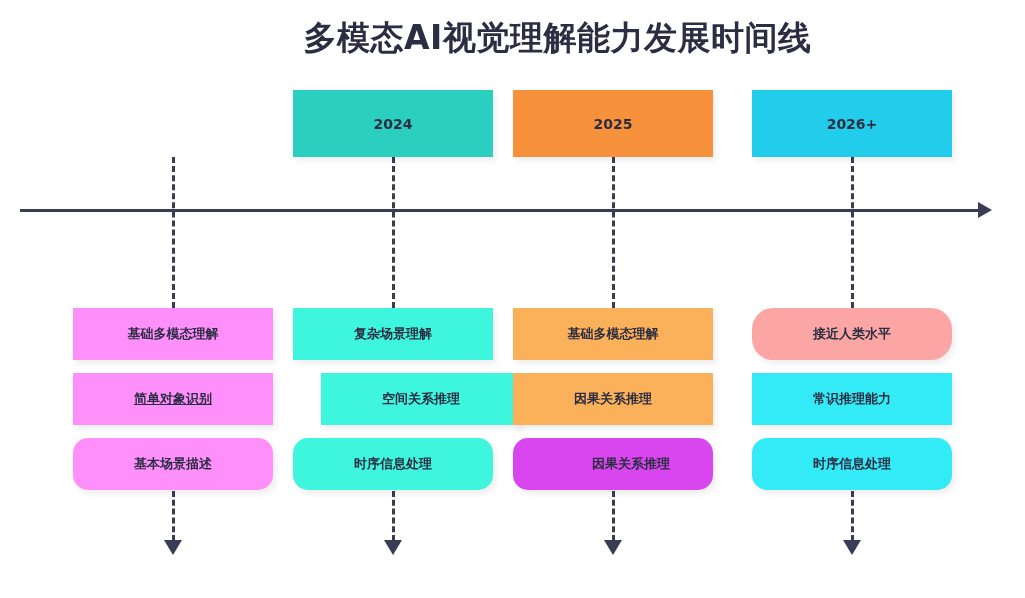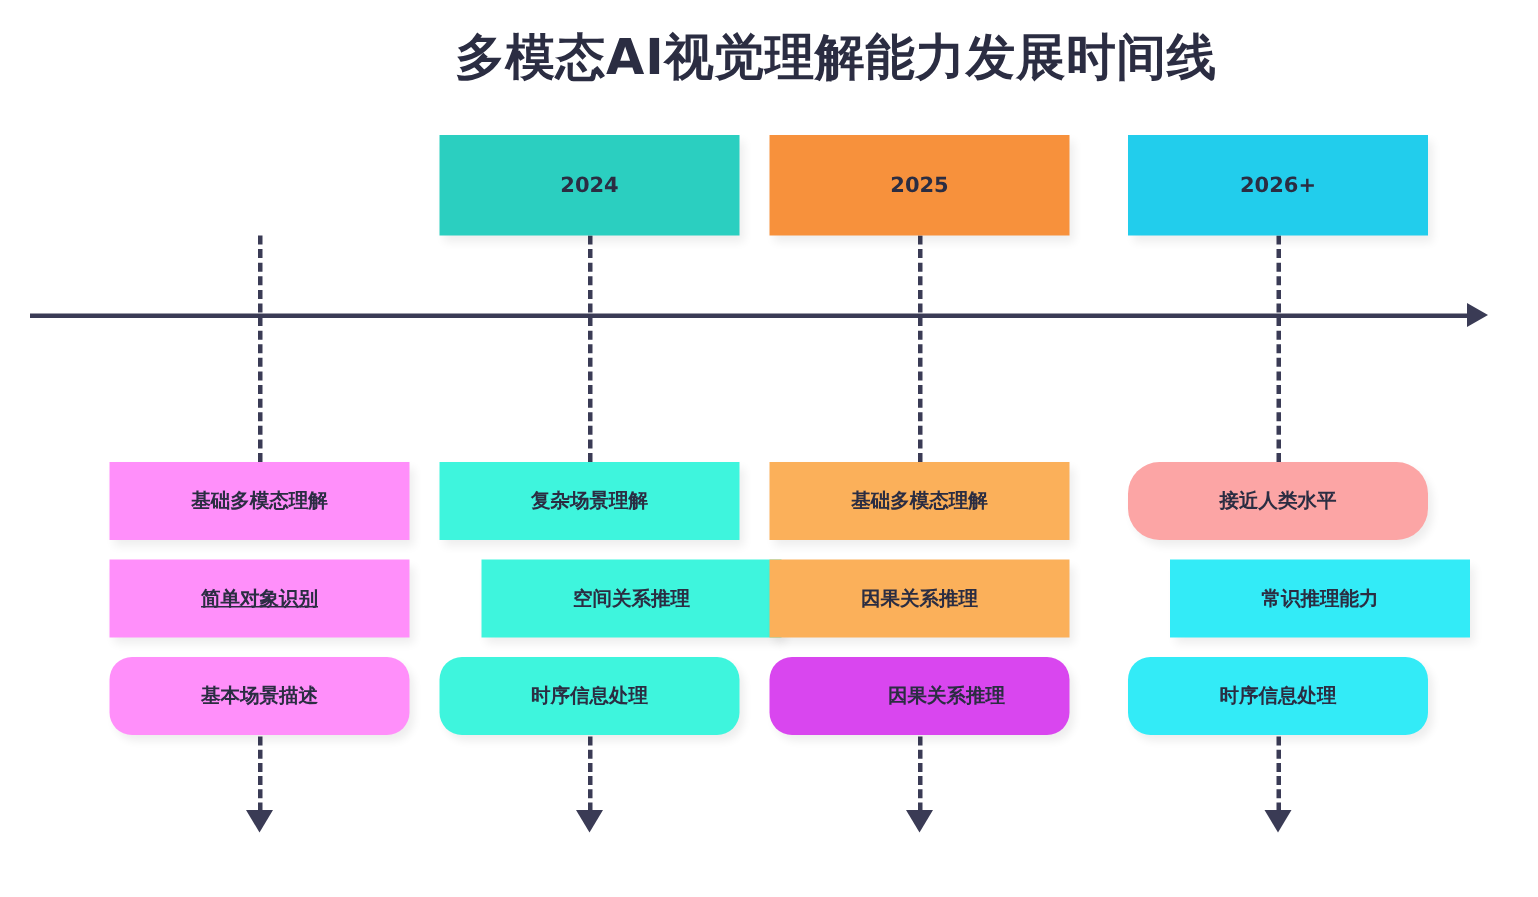--- a/index.html
+++ b/index.html
@@ -167,17 +167,17 @@
     <div class="item-box item-1" style="background:#fbb05a;">因果关系推理</div>
     <div class="item-box item-2" style="background:#d946ef;padding-left:36px;">因果关系推理</div>
   </div>
 
   <div class="column" style="left:752px;">
     <div class="connector-upper"></div>
     <div class="connector-lower"></div>
     <div class="connector-arrow"></div>
     <div class="year-box" style="background:#22cdec;">2026+</div>
     <div class="item-box item-0" style="background:#fca5a5;border-radius:21px;">接近人类水平</div>
-    <div class="item-box item-1" style="background:#33ebf7;margin-left:28px;">常识推理能力</div>
+    <div class="item-box item-1" style="background:#33ebf7;">常识推理能力</div>
     <div class="item-box item-2" style="background:#33ebf7;">时序信息处理</div>
   </div>
 
 </div>
 
 </body></html>

